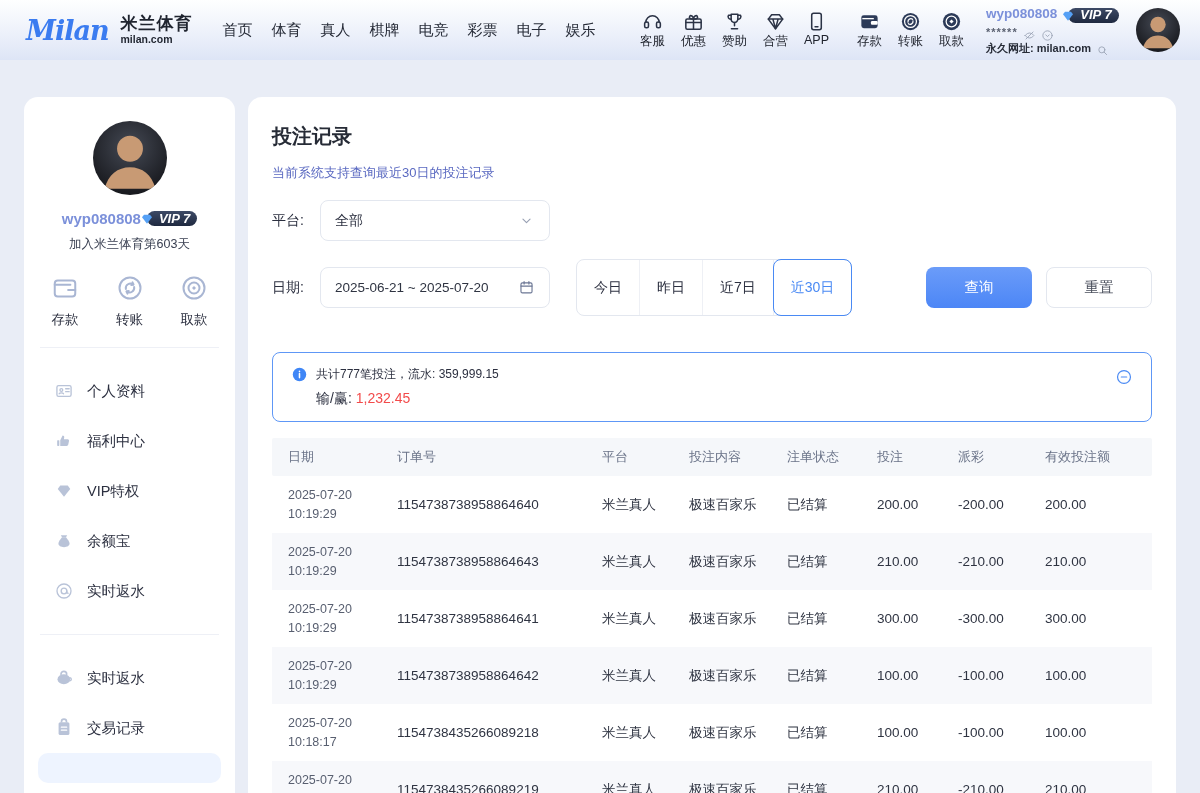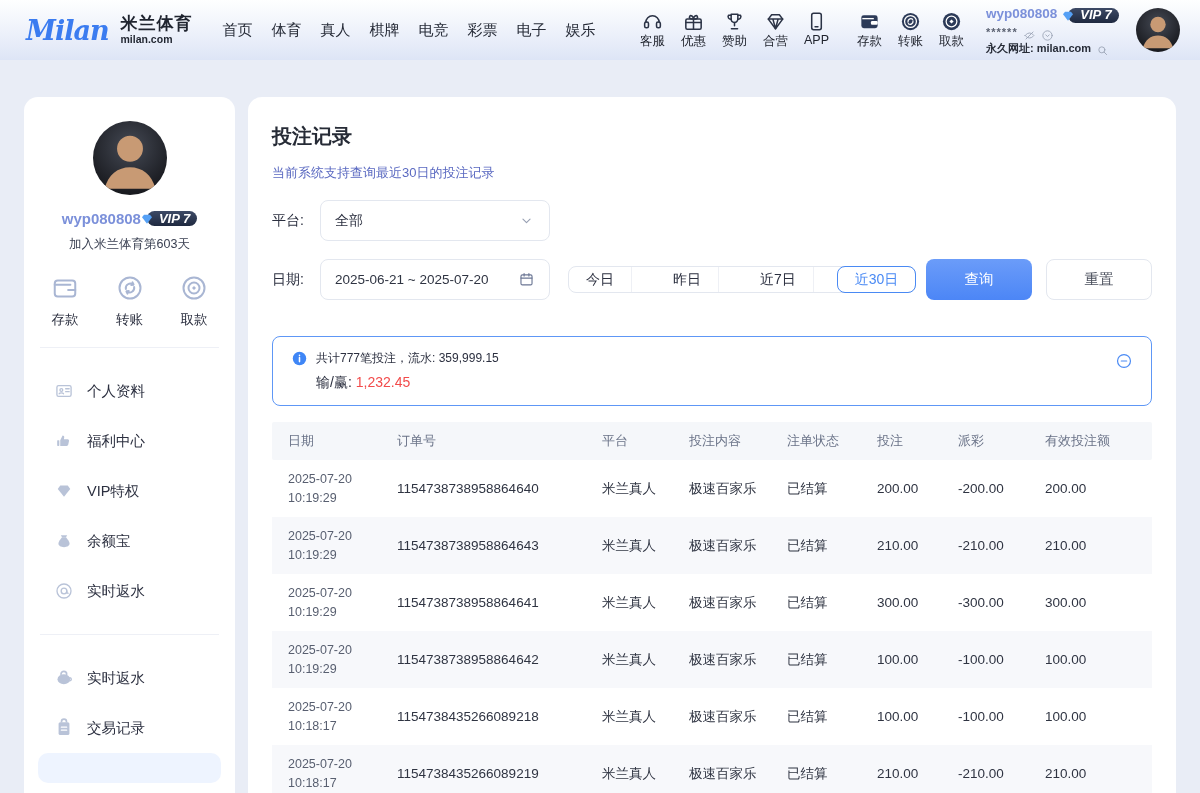--- a/index.html
+++ b/index.html
@@ -67,21 +67,21 @@
   .page-title { font-size: 20px; font-weight: 700; color: #262b36; }
   .page-subtitle { margin-top: 14px; font-size: 13px; color: #5a69c1; }
   .filter-row { display: flex; align-items: center; margin-top: 18px; }
   .filter-label { width: 48px; font-size: 14px; color: #2c3040; flex: none; }
   .select-box, .date-box { width: 230px; height: 41px; border: 1px solid #e3e7ef; border-radius: 8px;
     display: flex; align-items: center; justify-content: space-between; padding: 0 14px; font-size: 14px;
     color: #2c3040; cursor: pointer; background: #fff; }
   .select-box .icn, .date-box .icn { width: 17px; height: 17px; color: #98a0b3; }
   .date-box .icn { color: #6b7694; }
   .date-text { font-size: 13.5px; color: #2f3442; }
-  .quick-group { display: flex; margin-left: 18px; border: 1px solid #e3e7ef; border-radius: 8px; height: 27px; background: #fff; gap: 24px; }
+  .quick-group { display: flex; margin-left: 26px; border: 1px solid #e3e7ef; border-radius: 8px; height: 57px; background: #fff; }
   .quick-btn { padding: 0 17px; display: flex; align-items: center; font-size: 14px; color: #2c3040;
     cursor: pointer; border-right: 1px solid #eef0f5; }
   .quick-btn:last-child { border-right: none; }
   .quick-btn.active { border: 1px solid #4a8af4; border-radius: 8px; color: #4a8af4; margin: -1px; position: relative; }
   .filter-actions { margin-left: auto; display: flex; gap: 14px; }
   .btn { width: 106px; height: 41px; border-radius: 8px; display: flex; align-items: center; justify-content: center;
     font-size: 14.5px; cursor: pointer; border: none; }
   .btn-primary { background: linear-gradient(180deg, #6b9cf9, #4c86f6); color: #fff; }
   .btn-ghost { background: #fff; border: 1px solid #e3e7ef; color: #4a4f5c; }
 

